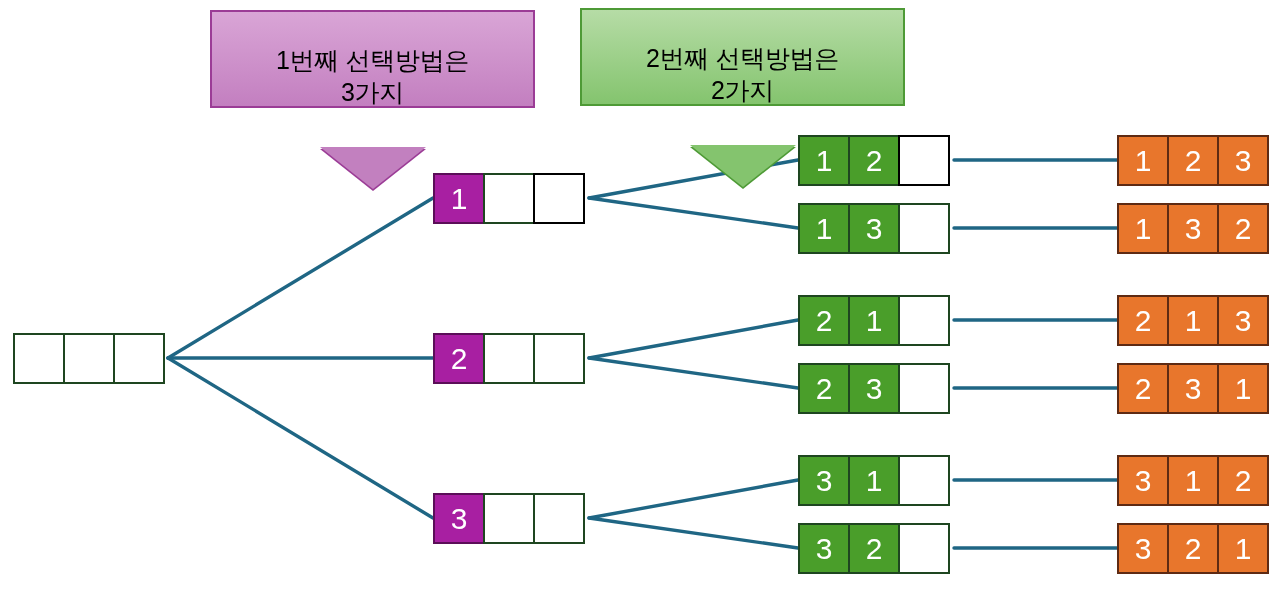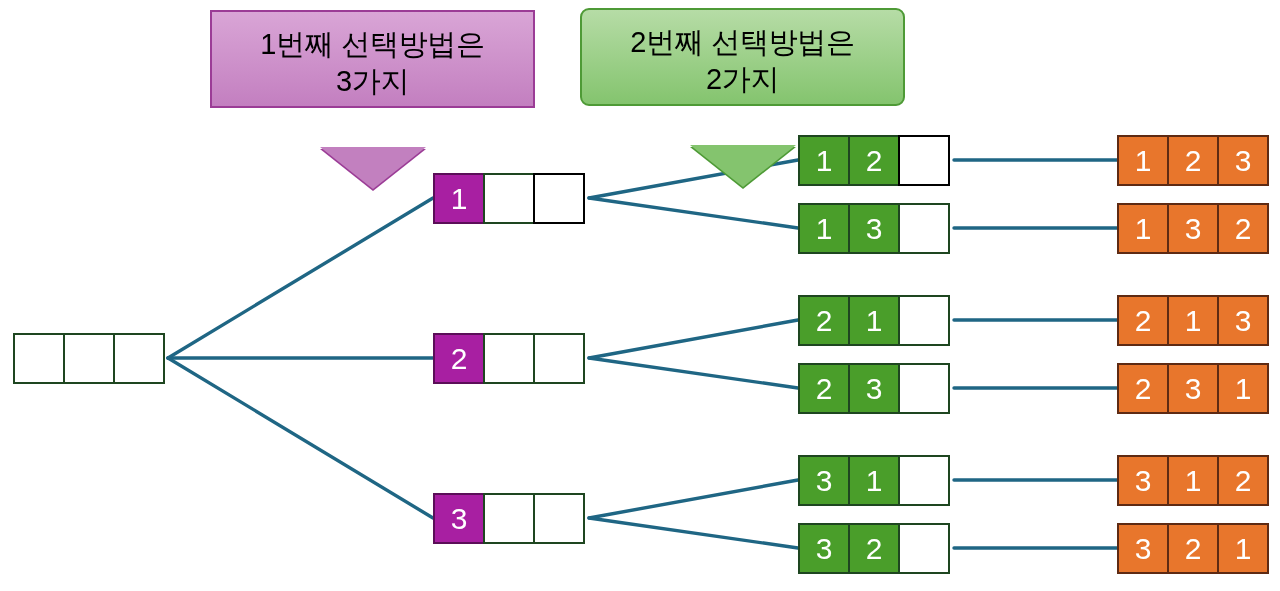--- a/index.html
+++ b/index.html
@@ -33,23 +33,23 @@
     stroke-width: 3.4;
     stroke-linecap: round;
   }
 
   
   .callout {
     position: absolute;
     box-sizing: border-box;
     text-align: center;
     color: #000000;
-    font-size: 29px;
+    font-size: 25px;
     line-height: 1.28;
-    padding-top: 14px;
+    padding-top: 32px;
     letter-spacing: -0.3px;
   }
   .callout .ctext {
     display: block;
     white-space: pre-line;
   }
   .callout .tail {
     position: absolute;
     left: 50%;
     bottom: -41px;
@@ -141,21 +141,21 @@
 
   <div class="callout purple" style="left:210px; top:10px; width:325px; height:98px;">
     <span class="ctext">1번째 선택방법은
 3가지</span>
     <span class="tail">
       <i class="edge"></i>
         <i class="fill"></i>
     </span>
   </div>
 
-  <div class="callout green" style="left:580px; top:8px; width:325px; height:98px;border-radius:9px;">
+  <div class="callout green" style="left:580px; top:8px; width:325px; height:98px;">
     <span class="ctext">2번째 선택방법은
 2가지</span>
     <span class="tail">
       <i class="edge"></i>
         <i class="fill"></i>
     </span>
   </div>
 
 
   <div class="node" style="left:13px; top:333px;">

